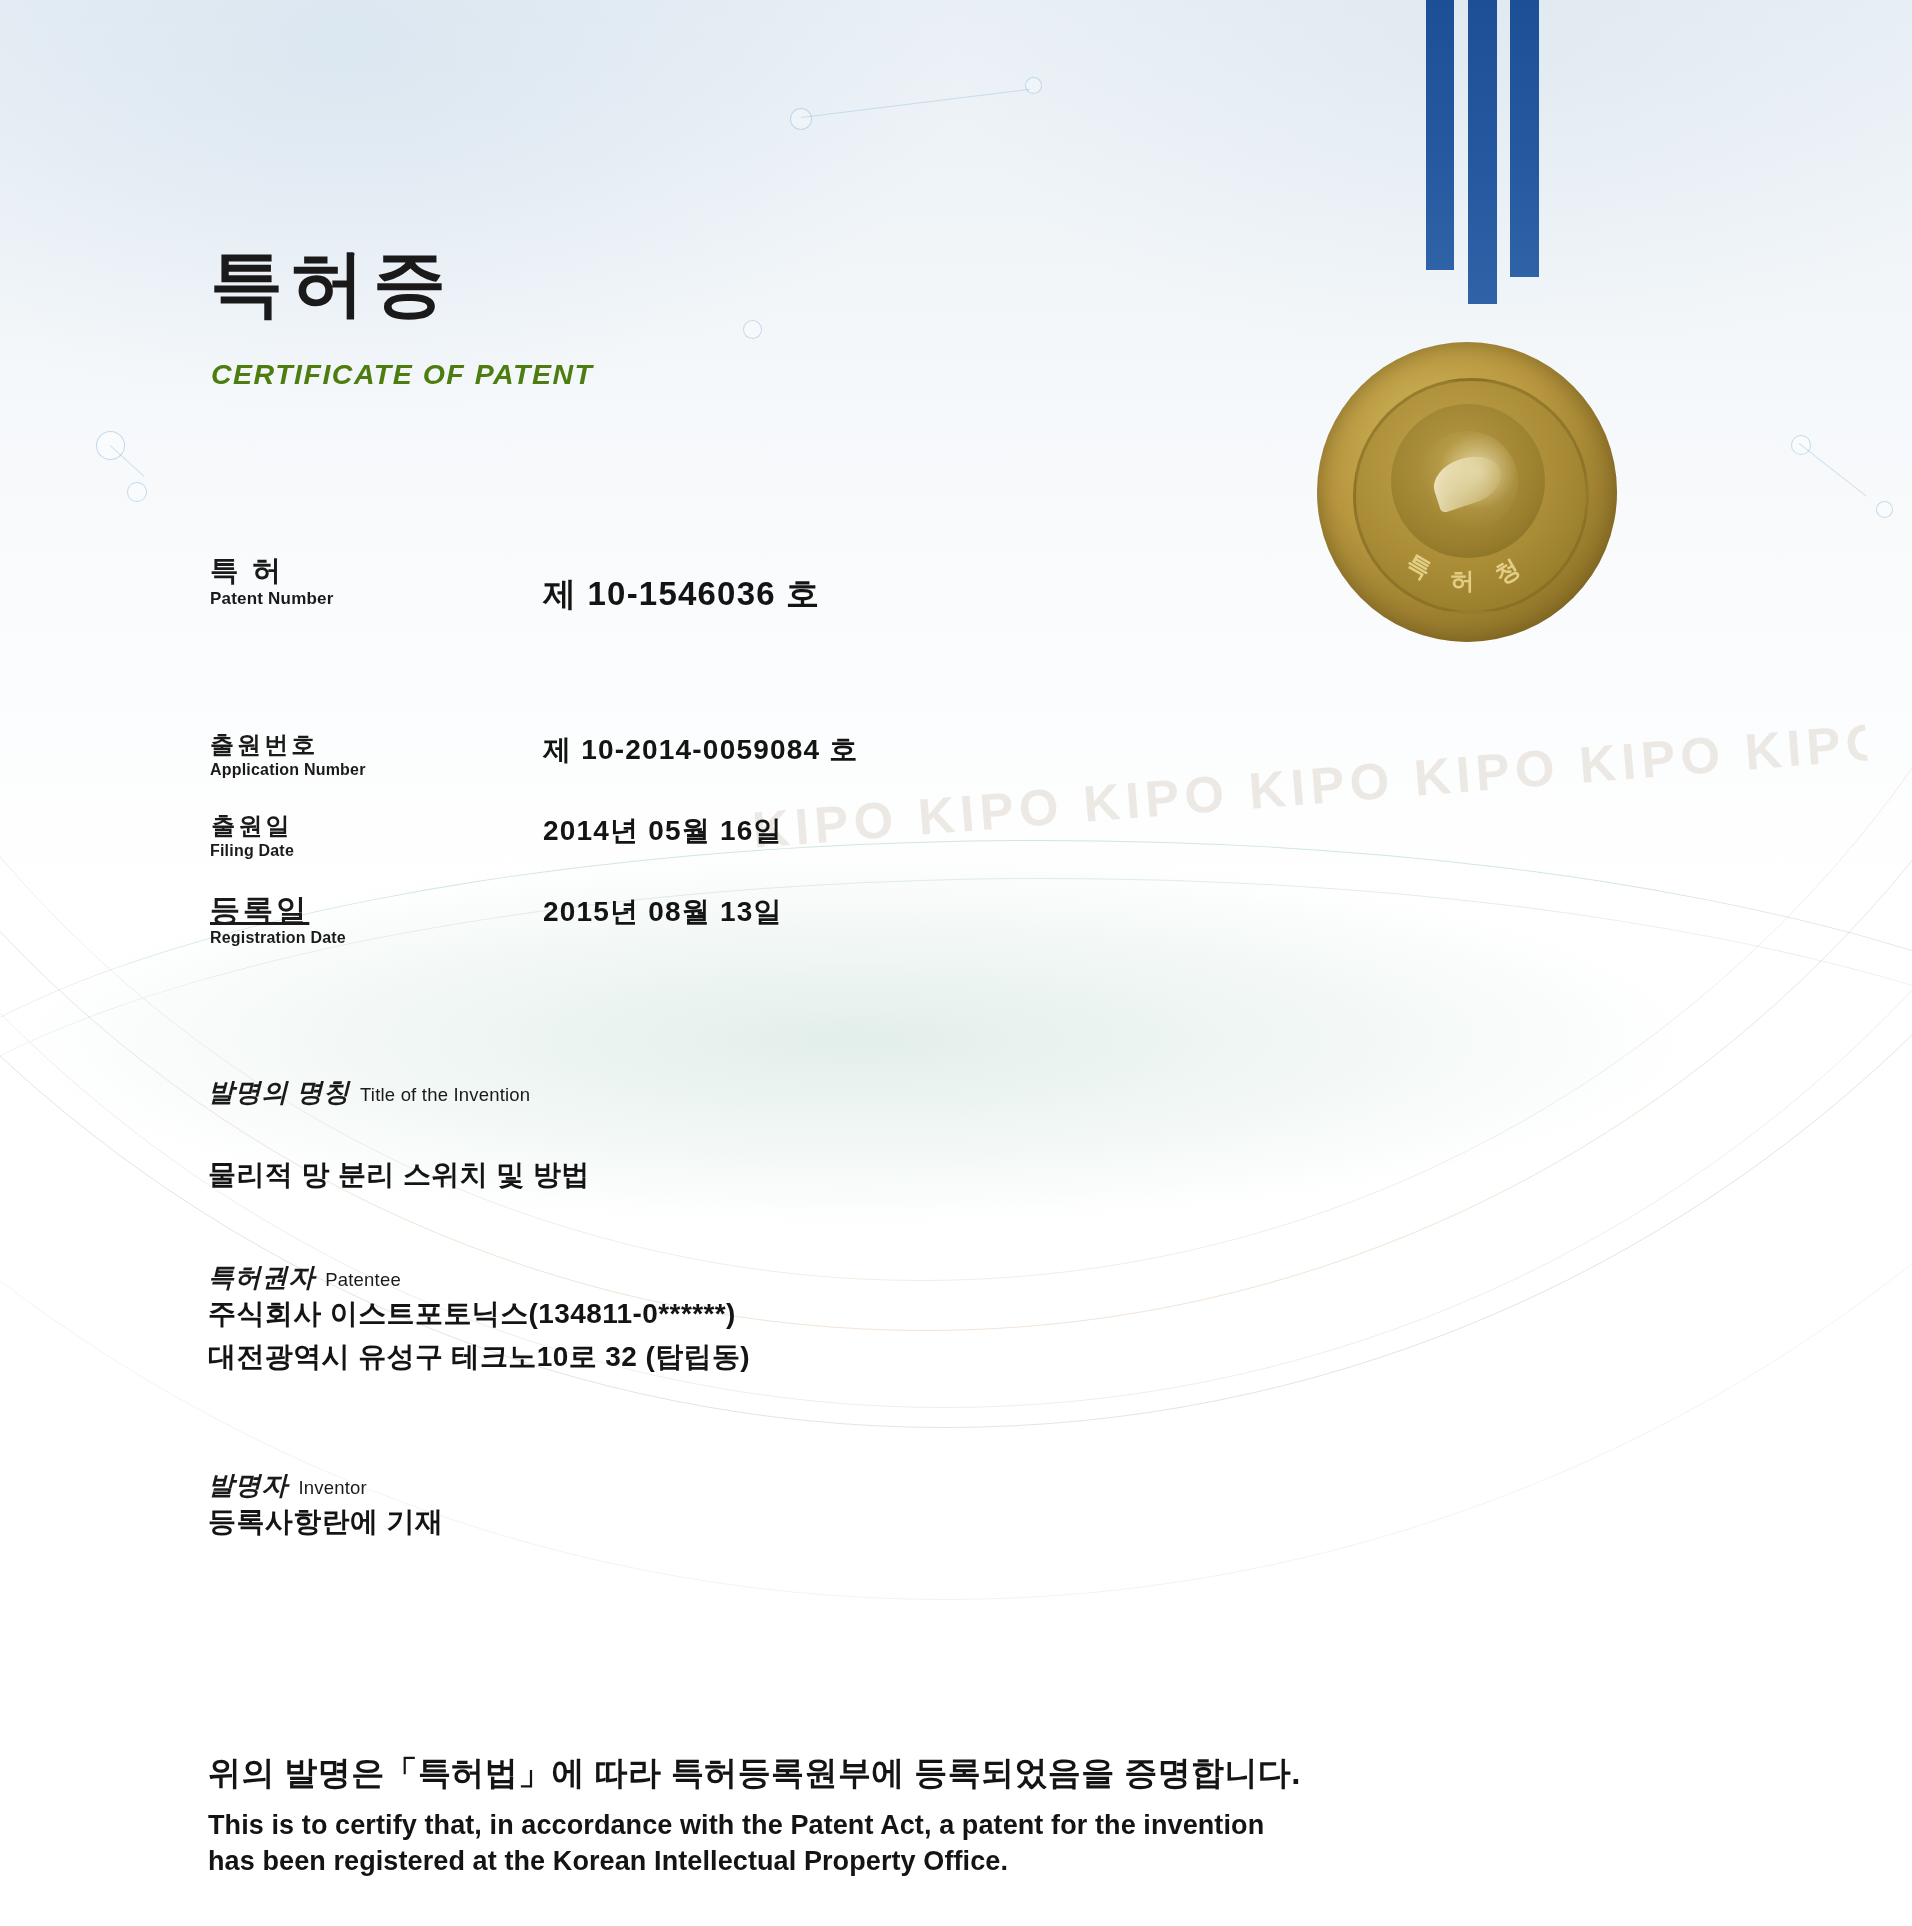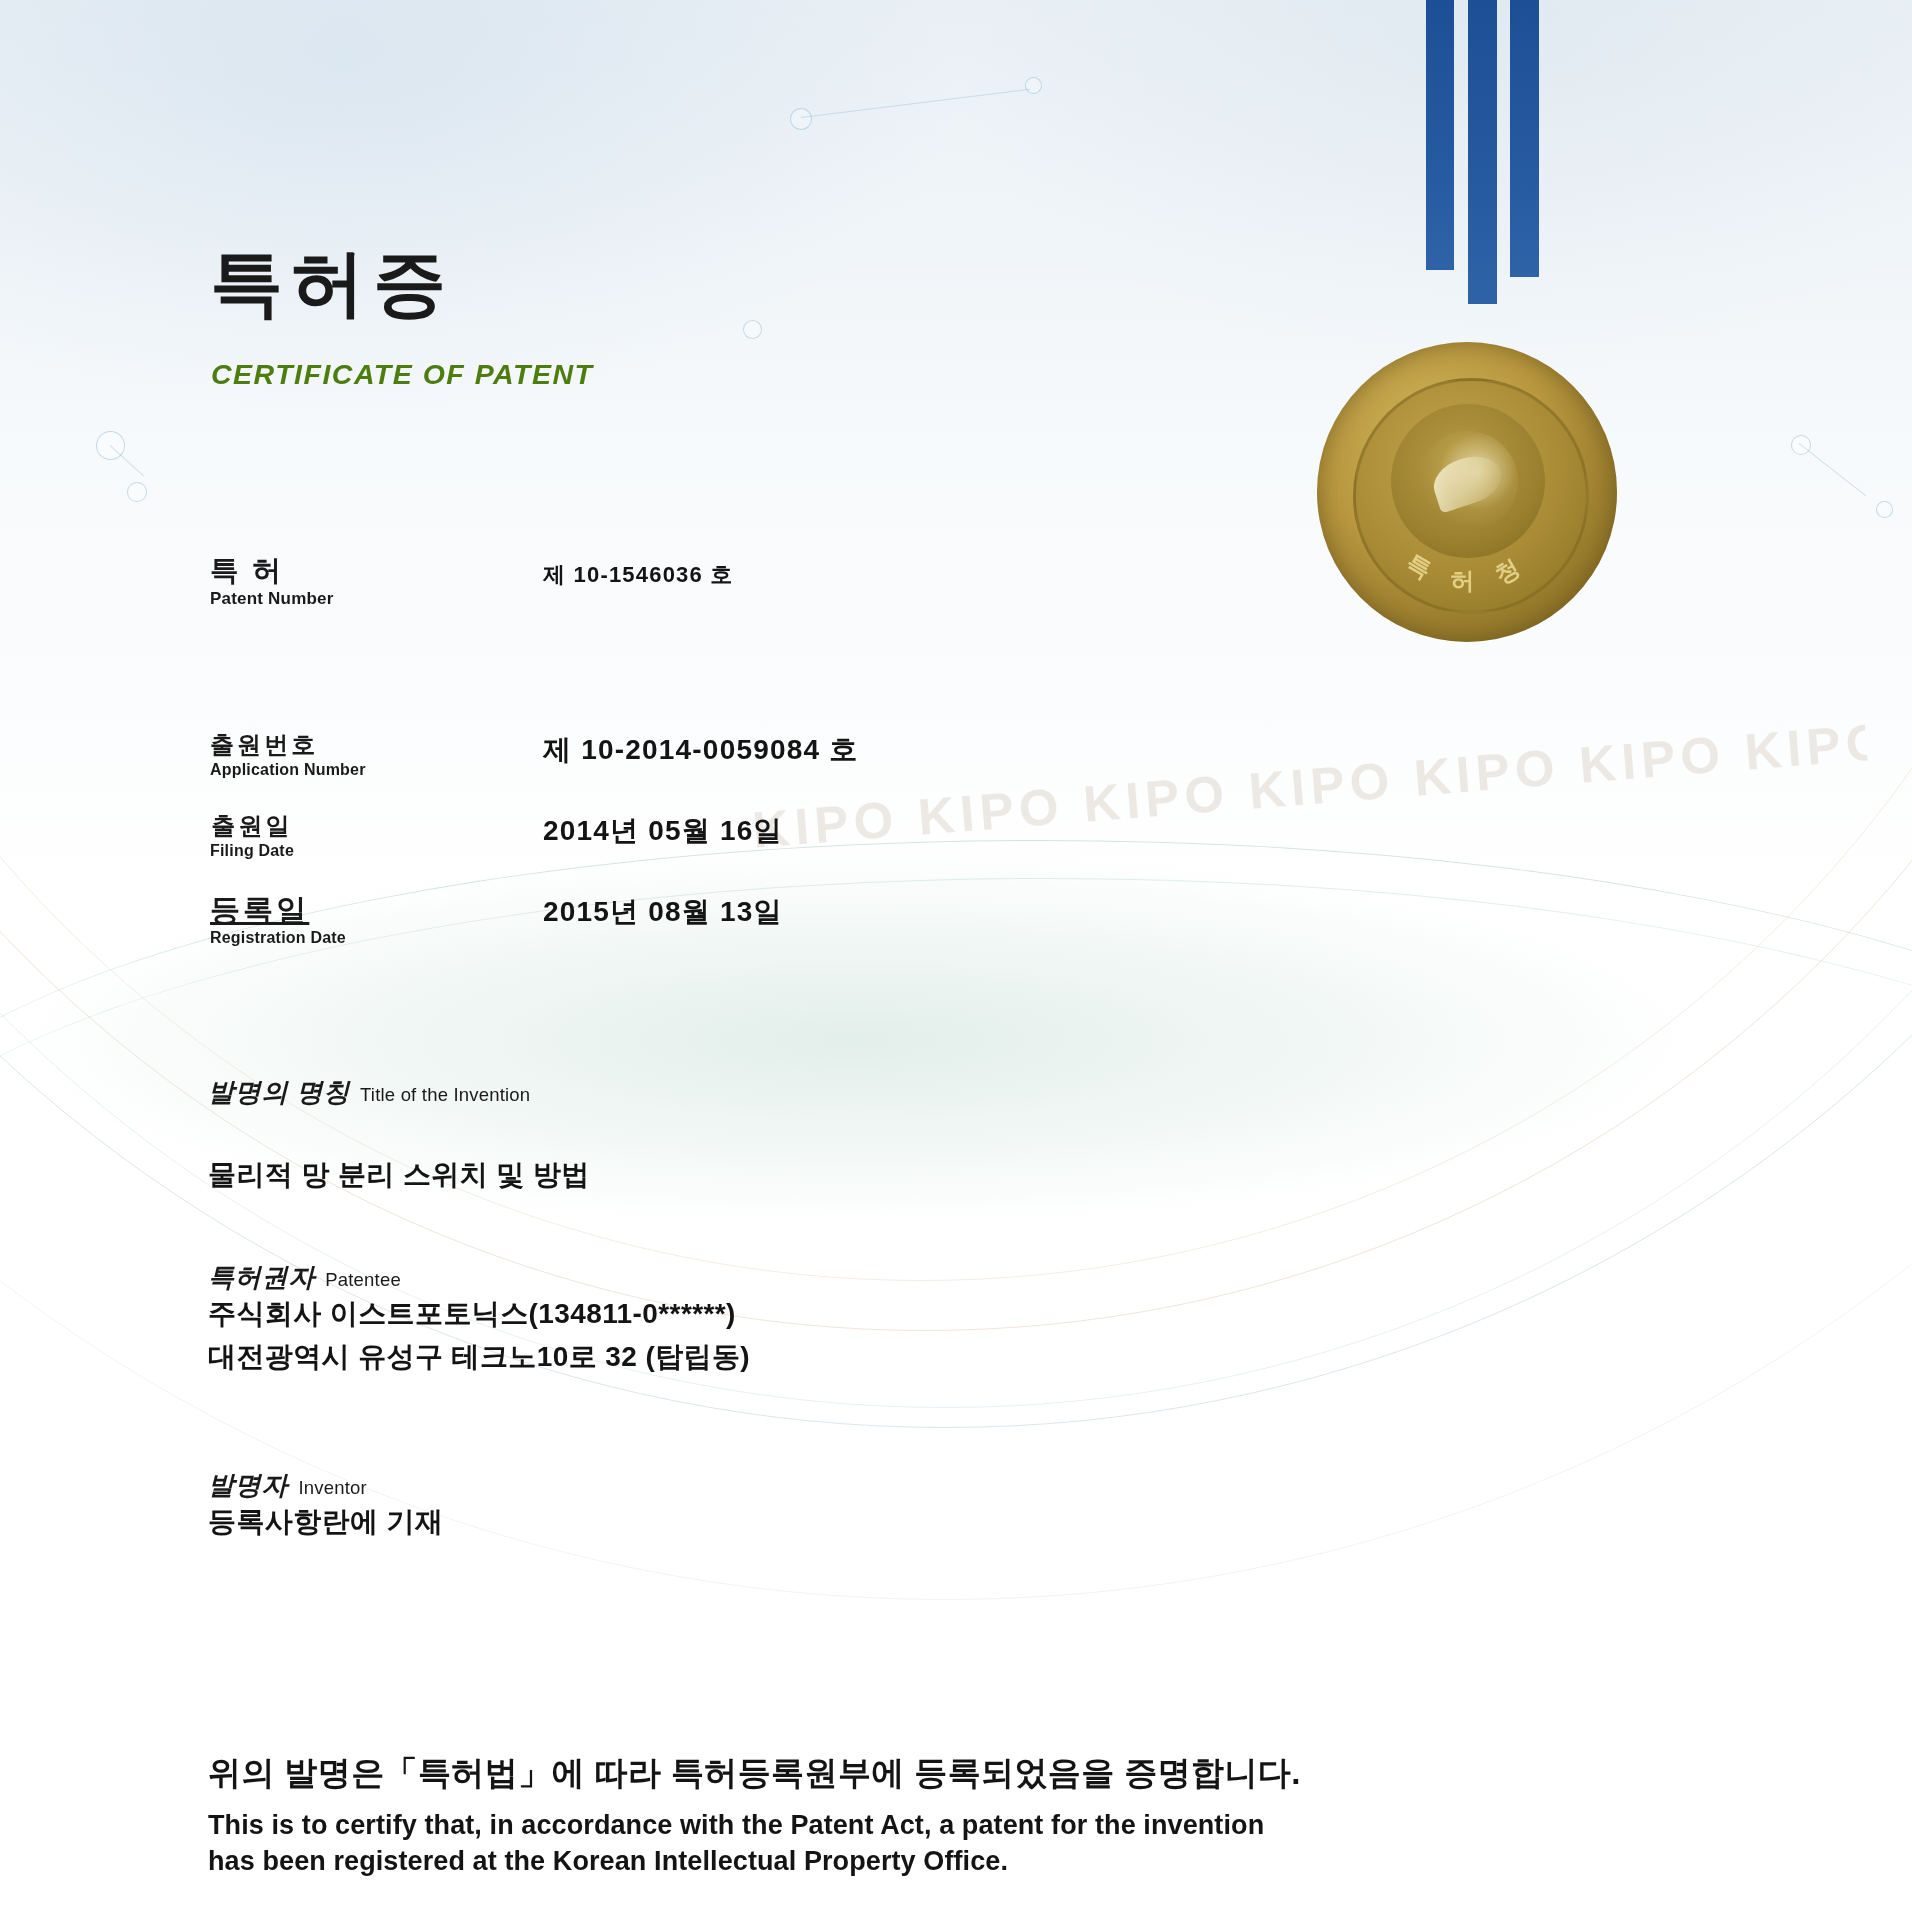--- a/index.html
+++ b/index.html
@@ -246,22 +246,22 @@
   .field .lab-en {
     font-size: 17px;
     font-weight: bold;
     letter-spacing: 0.2px;
     color: #1a1a1a;
     margin-top: 3.1px;
   }
   .field .val {
     position: absolute;
     left: 333px;
-    top: 5px;
-    font-size: 22px;
+    top: 17px;
+    font-size: 33px;
     font-weight: bold;
     letter-spacing: 1.2px;
     color: #141414;
     white-space: nowrap;
   }
   .field.small .val {
     font-size: 28px;
   }
 
   .sec-head {

